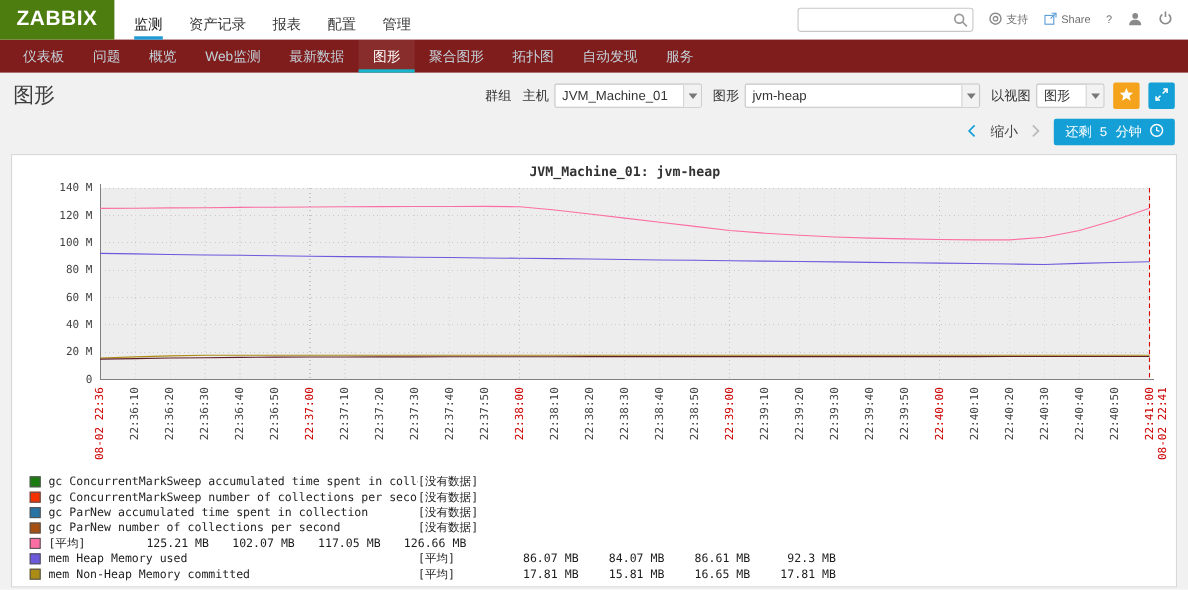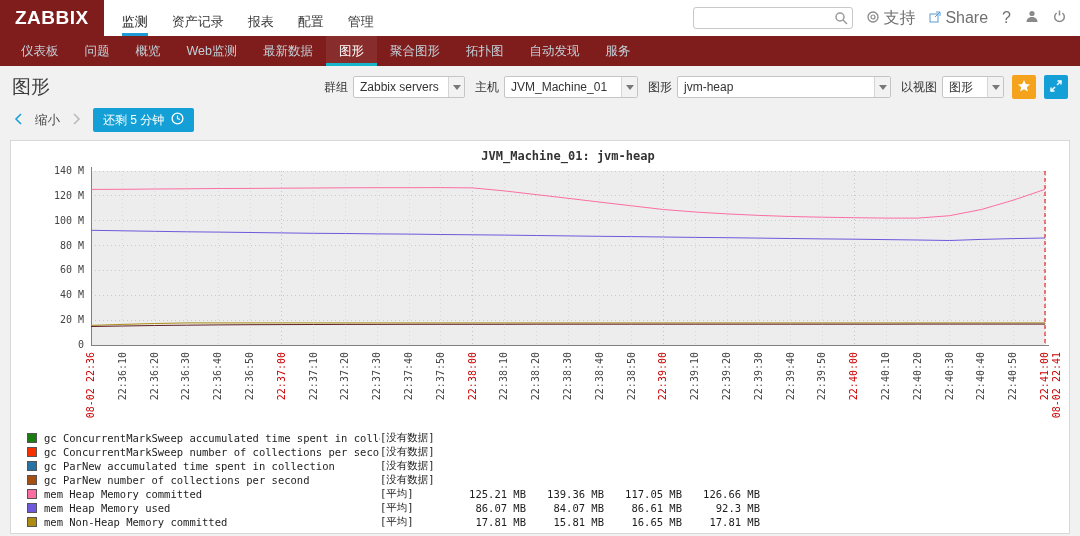--- a/index.html
+++ b/index.html
@@ -1,29 +1,29 @@
 <!DOCTYPE html>
 <html><head>
 <meta charset="utf-8">
 <style>
   *{box-sizing:border-box;margin:0;padding:0}
   html,body{width:1080px;height:536px;overflow:hidden}
   body{background:#f1f1f1;font-family:"Liberation Sans",sans-serif;font-size:13px;color:#333}
 
   
   .topbar{height:36px;background:#fff;display:flex;align-items:stretch}
-  .logo{background:#7f1d1d;color:#fff;font-weight:bold;font-size:19px;letter-spacing:.5px;display:flex;align-items:center;padding:0 15px;cursor:pointer}
+  .logo{background:#4d7c0f;color:#fff;font-weight:bold;font-size:19px;letter-spacing:.5px;display:flex;align-items:center;padding:0 15px;cursor:pointer}
   .main-nav{display:flex;margin-left:18px}
   .nav-item{display:flex;align-items:center;margin-right:24px;color:#3a3a3a;cursor:pointer;border-bottom:3px solid transparent;padding-top:10px;font-size:13px}
   .nav-item.active{border-bottom-color:#1e9ad7;color:#111}
   .topbar-right{margin-left:auto;display:flex;align-items:center;gap:14px;padding-right:14px}
   .search-box{position:relative;width:160px;height:22px;border:1px solid #c8c8c8;border-radius:3px;background:#fff}
   .search-box input{width:100%;height:100%;border:0;outline:0;padding:0 22px 0 8px;font-size:12px;background:transparent;font-family:"Liberation Sans",sans-serif}
   .search-ic{position:absolute;right:4px;top:3px;cursor:pointer}
-  .top-link{display:flex;align-items:center;gap:4px;color:#707070;font-size:16px;cursor:pointer;white-space:nowrap}
+  .top-link{display:flex;align-items:center;gap:4px;color:#707070;font-size:10px;cursor:pointer;white-space:nowrap}
 
   
   .subnav{height:30px;background:#7f1d1d;display:flex;align-items:stretch;padding-left:8px}
   .subnav-item{display:flex;align-items:center;padding:0 13px;color:#c2d0d7;font-size:12.5px;cursor:pointer;border-bottom:3px solid transparent;padding-top:3px;white-space:nowrap}
   .subnav-item.active{color:#fff;background:rgba(255,255,255,.07);border-bottom-color:#17b5c9}
 
   
   .title-row{display:flex;align-items:center;padding:8px 12px 6px}
   .page-title{font-size:19px;font-weight:normal;color:#3d3d3d}
   .filters-wrap{margin-left:auto;display:flex;align-items:center;gap:8px}
@@ -32,24 +32,24 @@
   .select{height:22px;background:#fff;border:1px solid #c5c5c5;border-radius:2px;display:flex;align-items:center;cursor:pointer}
   .select-value{padding:0 6px;font-size:12px;color:#333;flex:1;white-space:nowrap;overflow:hidden}
   .select-arrow{width:16px;height:100%;border-left:1px solid #d5d5d5;background:#f2f2f2;display:flex;align-items:center;justify-content:center;flex:none}
   .select-arrow::after{content:"";border-left:4px solid transparent;border-right:4px solid transparent;border-top:5px solid #787878}
   .sel-group{width:112px}.sel-host{width:134px}.sel-graph{width:214px}.sel-view-as{width:62px}
   .icon-btn{width:24px;height:24px;border:0;border-radius:2px;display:flex;align-items:center;justify-content:center;cursor:pointer;flex:none}
   .star-btn{background:#f5a31c}
   .fs-btn{background:#14a0d6}
 
   
-  .time-row{display:flex;align-items:center;justify-content:flex-start;gap:10px;padding:2px 12px 8px}
+  .time-row{display:flex;align-items:center;justify-content:flex-end;gap:10px;padding:2px 12px 8px}
   .chev-btn{background:none;border:0;cursor:pointer;display:flex;align-items:center;padding:2px}
   .zoom-out{color:#444;font-size:12.5px;cursor:pointer}
-  .time-btn{background:#14a0d6;color:#fff;border:0;border-radius:2px;height:24px;display:flex;align-items:center;gap:7px;padding:0 10px;font-size:12px;cursor:pointer;font-family:Liberation Sans, sans-serif}
+  .time-btn{background:#14a0d6;color:#fff;border:0;border-radius:2px;height:24px;display:flex;align-items:center;gap:7px;padding:0 10px;font-size:12px;cursor:pointer;font-family:Liberation Mono, monospace}
 
   
   .chart-card{margin:0 10px;background:#fff;border:1px solid #d8d8d8;padding:6px 4px 4px}
   .legend{font-family:"DejaVu Sans Mono",monospace;font-size:10.5px;color:#1d1d1d;padding:3px 0 0 12px}
   .lg-row{display:flex;align-items:center;height:13px;margin-bottom:1px}
   .lg-sw{width:10px;height:10px;border:1px solid #555;margin-right:7px;flex:none}
   .lg-head .lg-sw{visibility:hidden;border:0}
   .lg-label{width:336px;flex:none;white-space:nowrap;overflow:hidden}
   .lg-func{width:76px;flex:none}
   .lg-val{width:78px;flex:none;text-align:right;padding-right:8px;white-space:nowrap}
@@ -120,24 +120,20 @@
     <div class="subnav-item">自动发现</div>
     <div class="subnav-item">服务</div>
   </div>
 
 <div class="title-row">
   <h1 class="page-title">图形</h1>
   <div class="filters-wrap">
     <div class="filters">
         <div class="filter">
           <span class="filter-label">群组</span>
-          <div class="select sel-group">
-            <span class="select-value">Zabbix servers</span>
-            <span class="select-arrow"></span>
-          </div>
         </div>
         <div class="filter">
           <span class="filter-label">主机</span>
           <div class="select sel-host">
             <span class="select-value">JVM_Machine_01</span>
             <span class="select-arrow"></span>
           </div>
         </div>
         <div class="filter">
           <span class="filter-label">图形</span>
@@ -312,24 +308,23 @@
         <span class="lg-sw" style="background: rgb(165, 79, 16);"></span>
         <span class="lg-label">gc ParNew number of collections per second</span>
         <span class="lg-func">[没有数据]</span>
         <span class="lg-val"></span>
         <span class="lg-val"></span>
         <span class="lg-val"></span>
         <span class="lg-val"></span>
       </div>
       <div class="lg-row">
         <span class="lg-sw" style="background: rgb(252, 110, 163);"></span>
-        <span class="lg-label">mem Heap Memory committed</span>
         <span class="lg-func">[平均]</span>
         <span class="lg-val">125.21 MB</span>
-        <span class="lg-val">139.36 MB</span>
+        <span class="lg-val">102.07 MB</span>
         <span class="lg-val">117.05 MB</span>
         <span class="lg-val">126.66 MB</span>
       </div>
       <div class="lg-row">
         <span class="lg-sw" style="background: rgb(108, 89, 220);"></span>
         <span class="lg-label">mem Heap Memory used</span>
         <span class="lg-func">[平均]</span>
         <span class="lg-val">86.07 MB</span>
         <span class="lg-val">84.07 MB</span>
         <span class="lg-val">86.61 MB</span>

